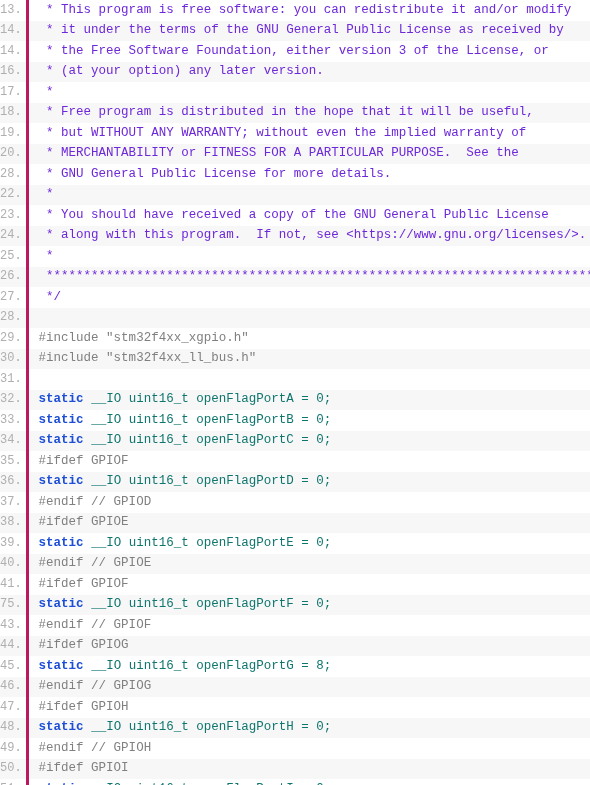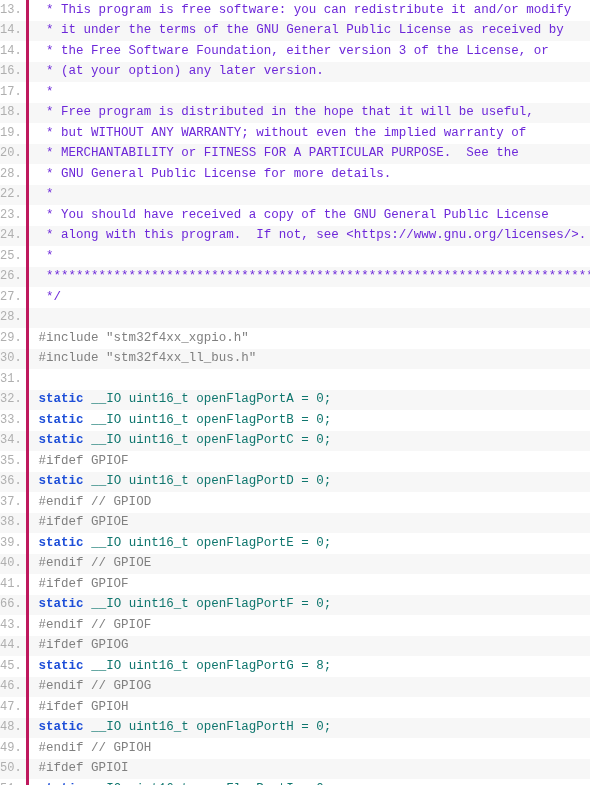--- a/index.html
+++ b/index.html
@@ -158,21 +158,21 @@
     </div>
     <div class="code-line even">
       <div class="gutter">40.</div>
       <div class="code"><span class="tok-preproc">#endif // GPIOE</span></div>
     </div>
     <div class="code-line odd">
       <div class="gutter">41.</div>
       <div class="code"><span class="tok-preproc">#ifdef GPIOF</span></div>
     </div>
     <div class="code-line even">
-      <div class="gutter">66.</div>
+      <div class="gutter">75.</div>
       <div class="code"><span class="tok-keyword">static</span><span class="tok-plain"> __IO uint16_t openFlagPortF = 0;</span></div>
     </div>
     <div class="code-line odd">
       <div class="gutter">43.</div>
       <div class="code"><span class="tok-preproc">#endif // GPIOF</span></div>
     </div>
     <div class="code-line even">
       <div class="gutter">44.</div>
       <div class="code"><span class="tok-preproc">#ifdef GPIOG</span></div>
     </div>

